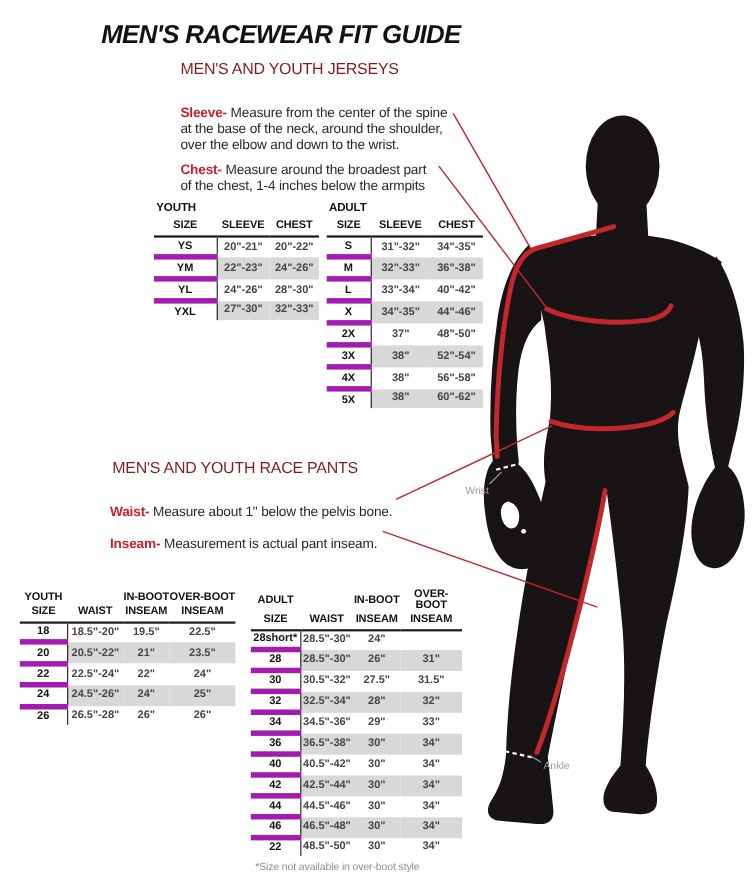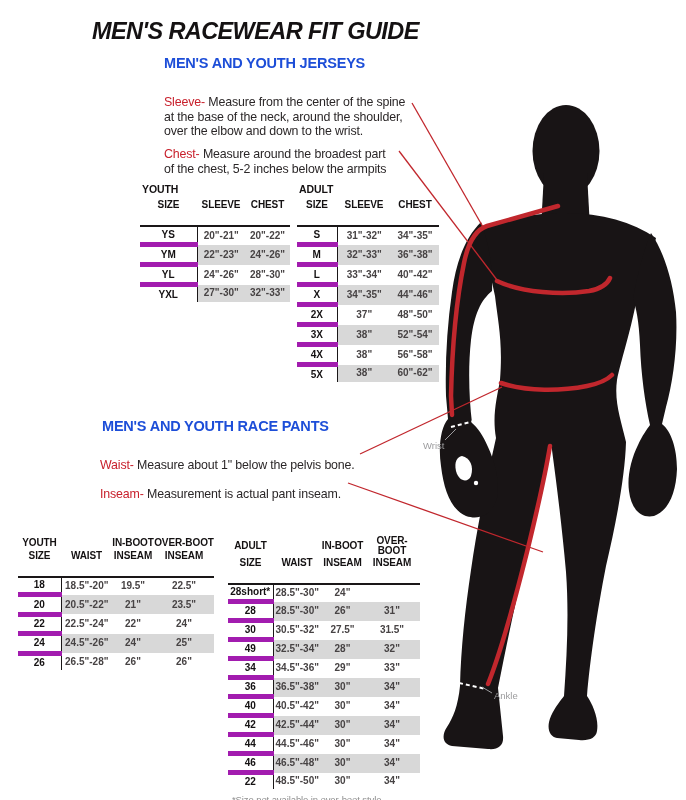--- a/index.html
+++ b/index.html
@@ -3,43 +3,43 @@
 <meta charset="utf-8">
 <style>
   html,body{margin:0;padding:0;background:#ffffff;}
   #page{position:relative;width:686px;height:800px;background:#fff;overflow:hidden;
         font-family:"Liberation Sans","DejaVu Sans",sans-serif;color:#262223;}
   #figure-svg{position:absolute;left:0;top:0;width:686px;height:800px;z-index:0;}
   .layer{position:absolute;z-index:1;}
 
   .page-title{left:92px;top:18px;font-size:23.5px;font-weight:bold;font-style:italic;
               letter-spacing:-0.6px;color:#141112;white-space:nowrap;}
-  .section-heading{font-size:14.5px;font-weight:bold;color:#1d4ed8;letter-spacing:-0.2px;white-space:nowrap;}
+  .section-heading{font-size:14.5px;font-weight:normal;color:#7f1d1d;letter-spacing:-0.2px;white-space:nowrap;}
   .h-jerseys{left:164px;top:55px;}
   .h-pants{left:102px;top:418px;}
 
   .para{font-size:12.4px;line-height:14.4px;letter-spacing:-0.15px;color:#2b2728;}
   .p-sleeve{left:164px;top:83px;width:262px;}
   .p-chest{left:164px;top:135px;width:262px;}
   .p-waist{left:100px;top:446px;width:300px;white-space:nowrap;}
   .p-inseam{left:100px;top:475px;width:300px;white-space:nowrap;}
-  .red-label{color:#c8202c;font-weight:normal;}
+  .red-label{color:#c8202c;font-weight:bold;}
   .pre{white-space:pre-line;}
 
   .tbl-wrap{position:absolute;z-index:1;}
   .tw-jy{left:140px;top:183px;}
   .tw-ja{left:297px;top:183px;}
   .tw-py{left:18px;top:536px;}
   .tw-pa{left:228px;top:536px;}
   .tbl-label{font-size:10.5px;font-weight:bold;color:#141112;margin:0 0 3px 2px;letter-spacing:-0.1px;}
 
   table.fit-table{border-collapse:collapse;table-layout:fixed;}
   .fit-table th,.fit-table td{padding:0;text-align:center;font-size:10px;line-height:1;}
   .fit-table thead th{font-weight:bold;color:#141112;height:13px;letter-spacing:-0.1px;}
-  .fit-table thead tr:last-child th{border-bottom:2.5px solid #1a1718;padding-bottom:14px;}
+  .fit-table thead tr:last-child th{border-bottom:2.5px solid #1a1718;padding-bottom:3px;}
   .fit-table tbody th{font-weight:bold;color:#141112;
        border-right:1.5px solid #1a1718;border-bottom:5px solid #a21caf;}
   .fit-table tbody tr:last-child th{border-bottom:none;}
   .fit-table tbody td{font-weight:bold;color:#474344;}
   .fit-table tbody tr:nth-child(even) td{background:#d8d8d8;}
 
   .t-jy{width:150px;} .t-jy tbody th,.t-jy tbody td{height:15px;}
   .t-jy th:first-child{width:57px;} .t-jy th:nth-child(2){width:48px;}
   .t-ja{width:142px;} .t-ja tbody th,.t-ja tbody td{height:15px;}
   .t-ja th:first-child{width:40px;} .t-ja th:nth-child(2){width:54px;}
@@ -120,21 +120,21 @@
 
   <div class="layer page-title">MEN'S RACEWEAR FIT GUIDE</div>
 
   <div class="layer section-heading h-jerseys">MEN'S AND YOUTH JERSEYS</div>
 
   <p class="layer para p-sleeve"><span class="red-label">Sleeve-</span> <span class="pre">Measure from the center of the spine
 at the base of the neck, around the shoulder,
 over the elbow and down to the wrist.</span></p>
 
   <p class="layer para p-chest"><span class="red-label">Chest-</span> <span class="pre">Measure around the broadest part
-of the chest, 5-2 inches below the armpits</span></p>
+of the chest, 1-4 inches below the armpits</span></p>
 
   <div class="tbl-wrap tw-jy">
     <div class="tbl-label">YOUTH</div>
     <table class="fit-table t-jy">
         <thead>
           <tr>
             <th>SIZE</th>
             <th>SLEEVE</th>
             <th>CHEST</th>
           </tr>
@@ -305,21 +305,21 @@
             <td>26"</td>
             <td>31"</td>
           </tr>
           <tr>
             <th>30</th>
             <td>30.5"-32"</td>
             <td>27.5"</td>
             <td>31.5"</td>
           </tr>
           <tr>
-            <th>49</th>
+            <th>32</th>
             <td>32.5"-34"</td>
             <td>28"</td>
             <td>32"</td>
           </tr>
           <tr>
             <th>34</th>
             <td>34.5"-36"</td>
             <td>29"</td>
             <td>33"</td>
           </tr>

